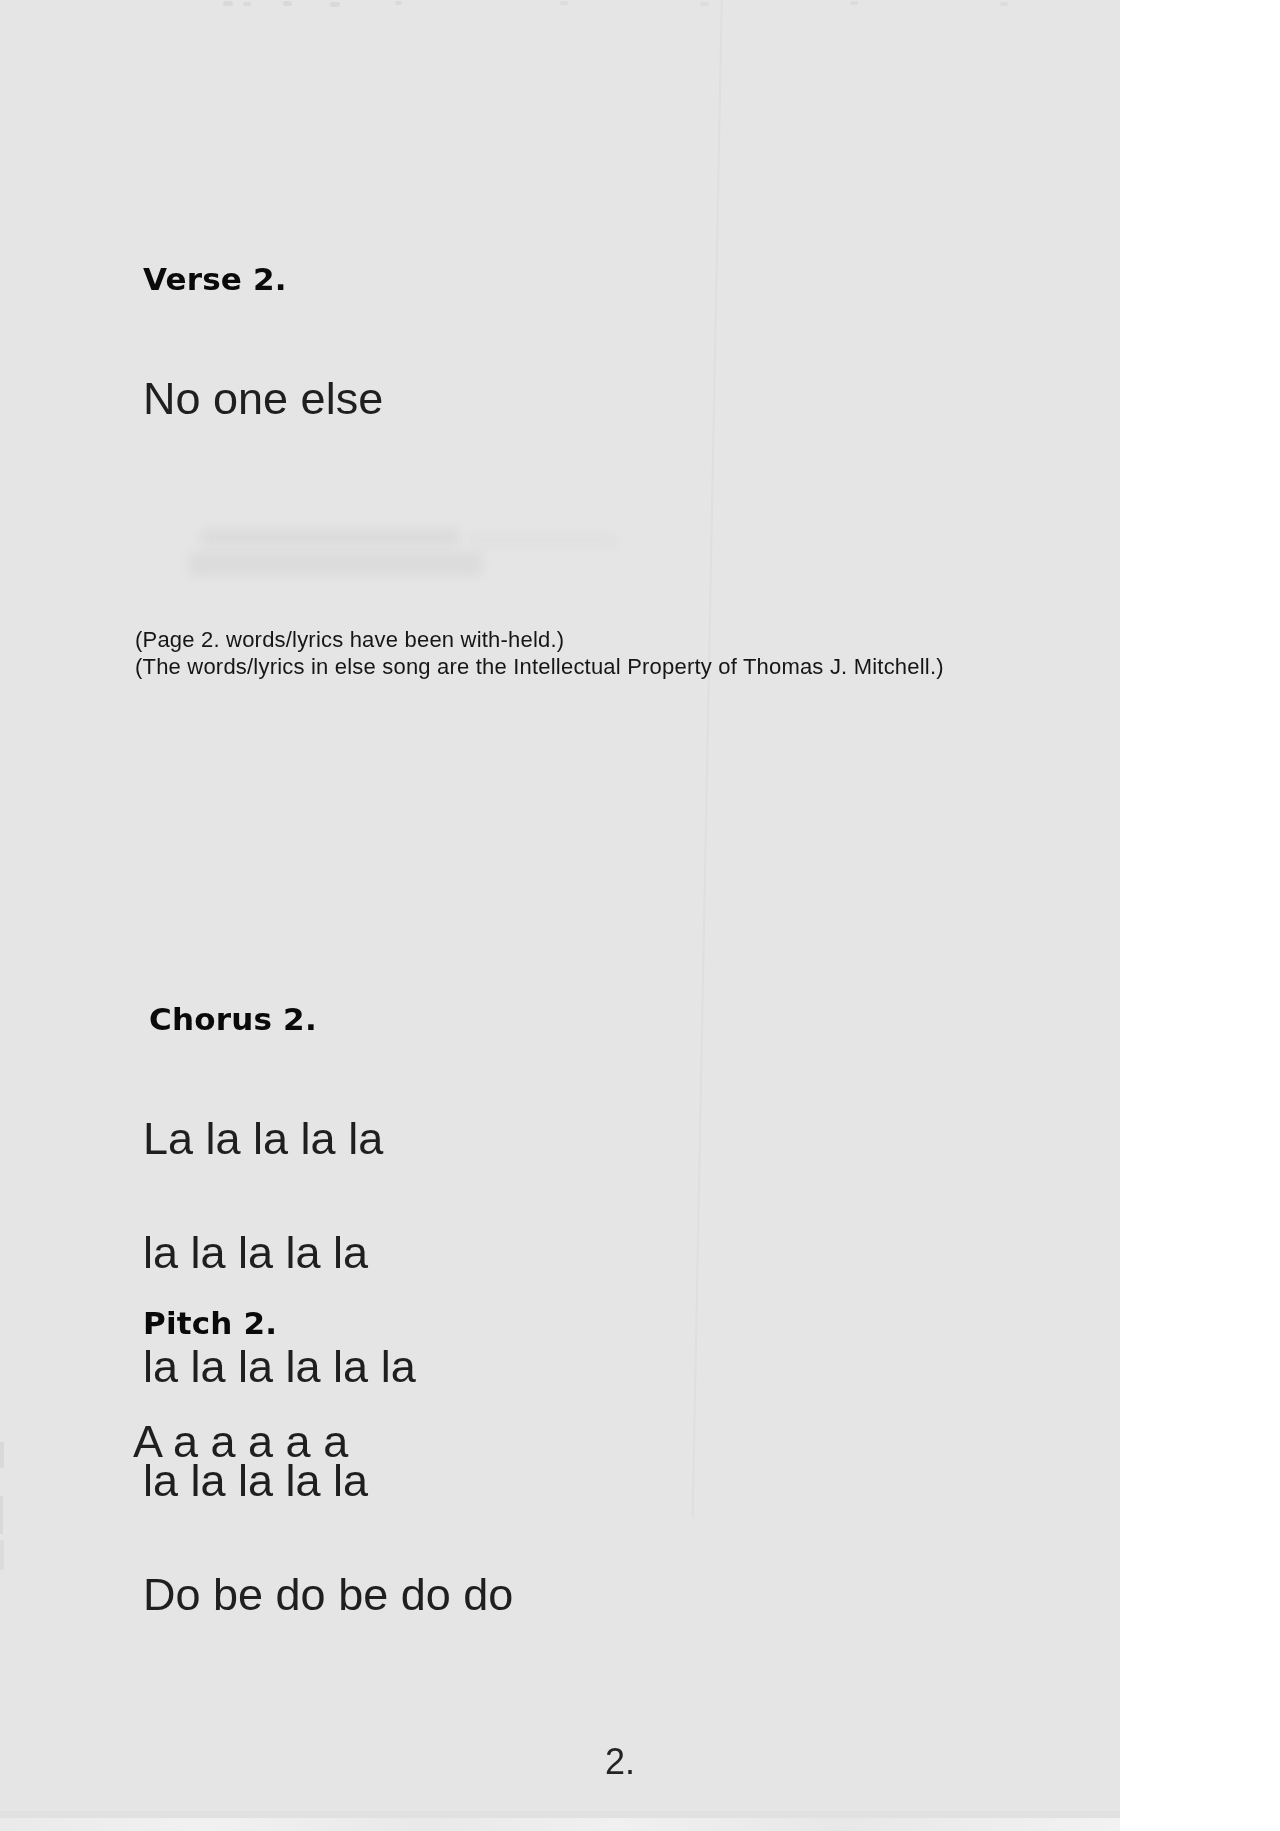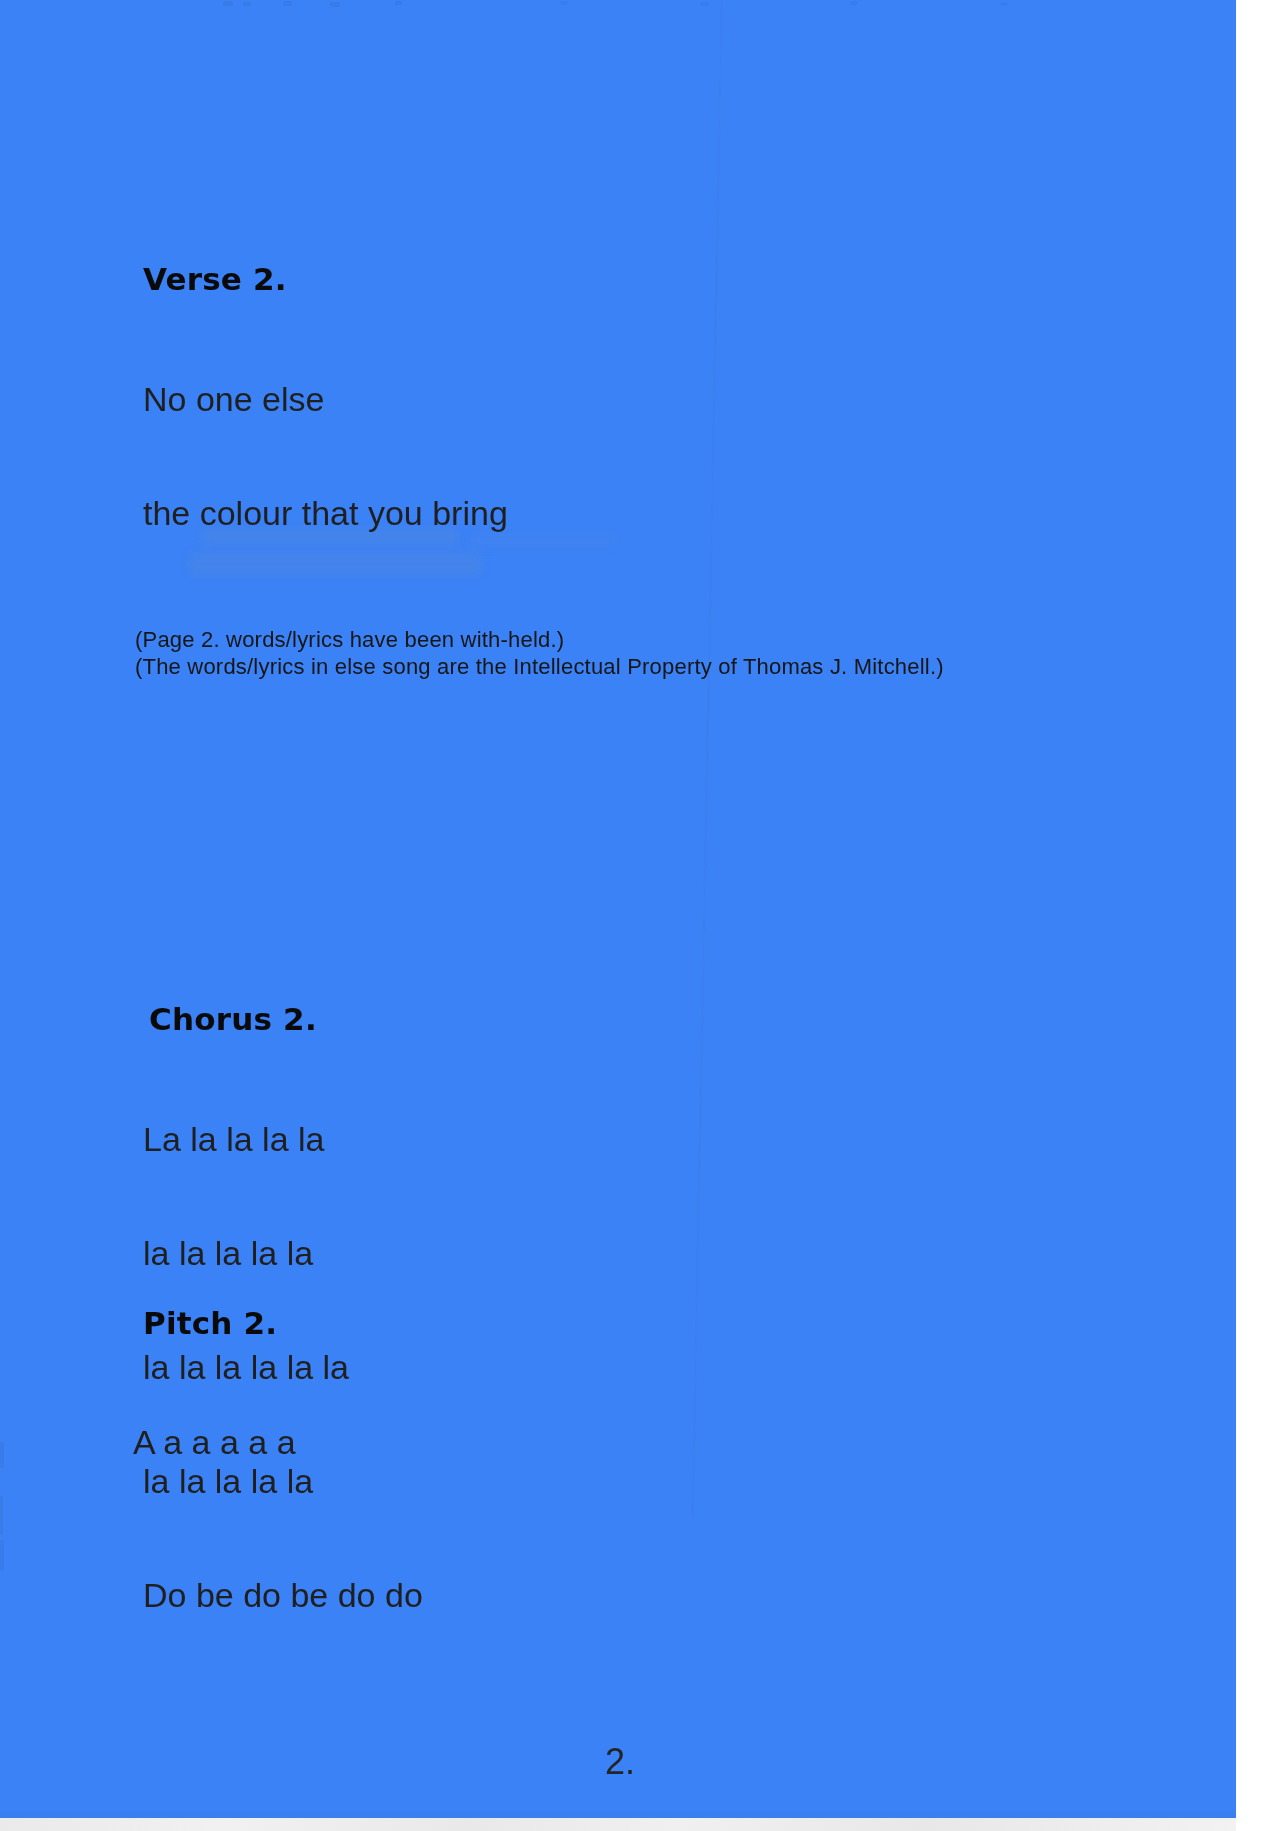--- a/index.html
+++ b/index.html
@@ -1,39 +1,39 @@
 <!DOCTYPE html>
 <html><head>
 <meta charset="utf-8">
 <style>
   html, body { margin: 0; padding: 0; background: #ffffff; }
   .page {
     position: relative;
-    width: 1236px;
+    width: 1120px;
     height: 1831px;
-    background: #3b82f6;
+    background: #e5e5e5;
     overflow: hidden;
     font-family: "Liberation Sans", sans-serif;
     color: #1f1f1f;
   }
 
   
   .heading {
     position: absolute;
     font-family: "DejaVu Sans", sans-serif;
     font-weight: 700;
     font-size: 31px;
     line-height: 34px;
     letter-spacing: 0.2px;
     color: #0a0a0a;
     white-space: pre;
   }
   .lyrics {
     position: absolute;
-    font-size: 34px;
+    font-size: 45px;
     line-height: 38px;
     color: #1f1f1f;
     white-space: pre;
   }
   .lyrics div { height: 38px; }
   .notice {
     position: absolute;
     font-size: 22px;
     line-height: 26px;
     letter-spacing: 0.2px;
@@ -120,21 +120,20 @@
   <div class="speck sp9"></div>
   <div class="edge-mark em1"></div>
   <div class="edge-mark em2"></div>
   <div class="edge-mark em3"></div>
   <div class="bottom-fade"></div>
   <div class="bottom-band"></div>
 
   <h2 class="heading" style="left:143px; top:236px;">Verse 2.</h2>
   <div class="lyrics" style="left:143px; top:304px;">
     <div>No one else</div>
-    <div>the colour that you bring</div>
   </div>
 
   <p class="notice" style="left:135px; top:595px;margin-top:32px;">(Page 2. words/lyrics have been with-held.)</p>
   <p class="notice" style="left:135px; top:632px;">(The words/lyrics in else song are the Intellectual Property of Thomas J. Mitchell.)</p>
 
   <h2 class="heading" style="left:149px; top:976px;">Chorus 2.</h2>
   <div class="lyrics" style="left:143px; top:1044px;">
     <div>La la la la la</div>
     <div>la la la la la</div>
     <div>la la la la la la</div>

